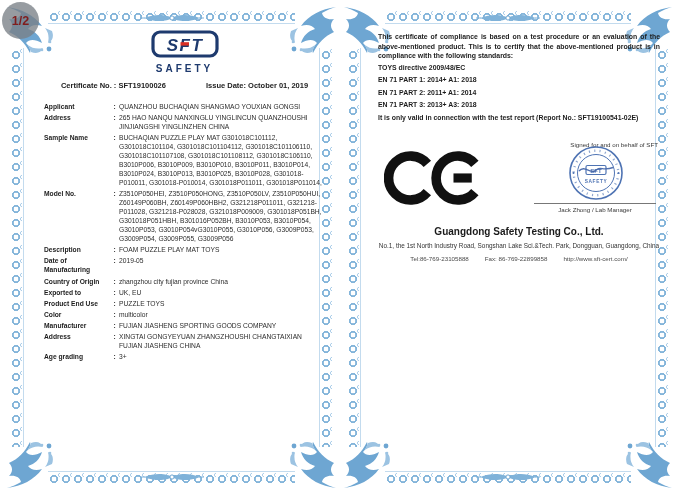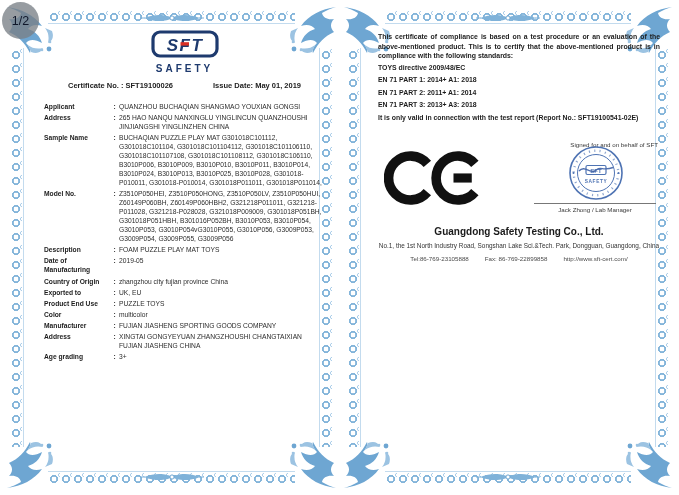--- a/index.html
+++ b/index.html
@@ -80,21 +80,21 @@
   .company { text-align:center; font-size:10px; font-weight:bold; margin-top:5px; color:#1a1a1a; }
   .company-addr { text-align:center; font-size:6.4px; margin-top:3.5px; line-height:1.5; color:#333; }
   .tel-row {
     display:flex; justify-content:center; gap:16px; margin-top:4px;
     font-size:6.2px; color:#4a4a4a;
   }
 
   
   .page-badge {
     position:absolute; left:2px; top:2px; width:37px; height:37px; border-radius:50%;
-    background:rgba(122,128,134,.78); color:#0f172a; font-size:12.5px; font-weight:normal;
+    background:rgba(122,128,134,.78); color:#7f1d1d; font-size:12.5px; font-weight:bold;
     display:flex; align-items:center; justify-content:center; z-index:5;
   }
   .hidden-defs { position:absolute; width:0; height:0; overflow:hidden; }
 </style>
 </head>
 <body>
 
 <svg class="hidden-defs" aria-hidden="true">
   <defs>
     <symbol id="flourish" viewBox="0 0 48 48">
@@ -159,21 +159,21 @@
             <text x="34" y="21" font-size="17" font-weight="bold" font-style="italic" font-family="Liberation Sans, sans-serif" fill="#1e3a6e" text-anchor="middle" letter-spacing="1.5">SFT</text>
             <rect x="29.5" y="12.2" width="8.5" height="3.4" fill="#d93025"></rect>
           </svg>
         </span>
         <div class="logo-sub">SAFETY</div>
       </div>
 
 
       <div class="cert-line">
         <span>Certificate No. : SFT19100026</span>
-        <span>Issue Date: May 01, 2019</span>
+        <span>Issue Date: October 01, 2019</span>
       </div>
 
       <div class="fields">
         <div class="frow">
           <div class="flabel">Applicant</div>
           <div class="fcolon">:</div>
           <div class="fvalue">QUANZHOU BUCHAQIAN SHANGMAO YOUXIAN GONGSI</div>
         </div>
         <div class="frow">
           <div class="flabel">Address</div>

